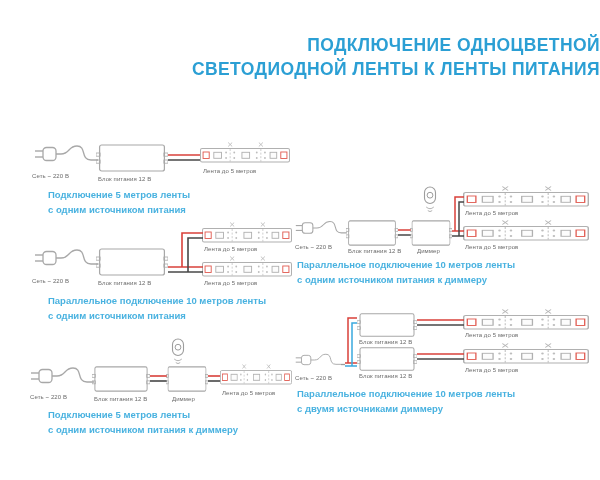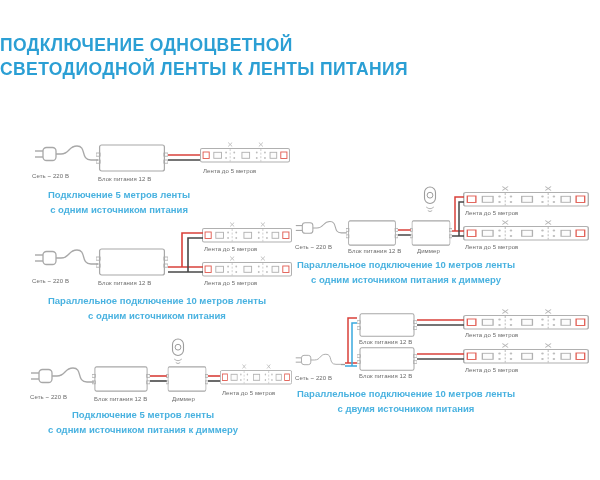--- a/index.html
+++ b/index.html
@@ -1,25 +1,25 @@
 <!DOCTYPE html>
 <html><head>
 <meta charset="utf-8">
 <style>
   html,body{margin:0;padding:0;}
   body{
     width:600px;height:480px;position:relative;background:#ffffff;
     font-family:"Liberation Sans",sans-serif;overflow:hidden;
   }
   .title{
-    position:absolute;top:34px;left:0;width:600px;text-align:left;
+    position:absolute;top:34px;left:0;width:600px;text-align:right;
     color:#2b9fd4;font-weight:bold;font-size:17.5px;line-height:1.35;
     letter-spacing:.4px;
   }
-  .diagram{position:absolute;text-align:center;}
+  .diagram{position:absolute;}
   .diagram svg{position:absolute;top:0;left:0;overflow:visible;}
   .lbl{
     position:absolute;font-size:6px;color:#6a6a6a;white-space:nowrap;
     letter-spacing:.1px;
   }
   .cap{
     position:absolute;font-size:9.5px;font-weight:600;color:#49b2e0;
     line-height:1.55;white-space:nowrap;
   }
   .outline{stroke:#a8a8a8;fill:none;}
@@ -183,15 +183,15 @@
     <path d="M53,58 V13 H62" stroke="#d9403a" stroke-width="1.5" fill="none"></path>
     <path d="M57,61 V18 H62" stroke="#3aa9de" stroke-width="1.5" fill="none"></path>
   </svg>
   <div class="lbl" style="left:170px;top:27px;">Лента до 5 метров</div>
   <div class="lbl" style="left:64px;top:34px;">Блок питания 12 В</div>
   <div class="lbl" style="left:0px;top:70px;">Сеть ~ 220 В</div>
   <div class="lbl" style="left:64px;top:68px;">Блок питания 12 В</div>
   <div class="lbl" style="left:170px;top:62px;">Лента до 5 метров</div>
   <div class="cap" style="left:2px;top:82px;">
     <div>Параллельное подключение 10 метров ленты</div>
-    <div>с двумя источником питания</div>
+    <div>с двумя источниками диммеру</div>
   </div>
 </div>
 
 </body></html>

